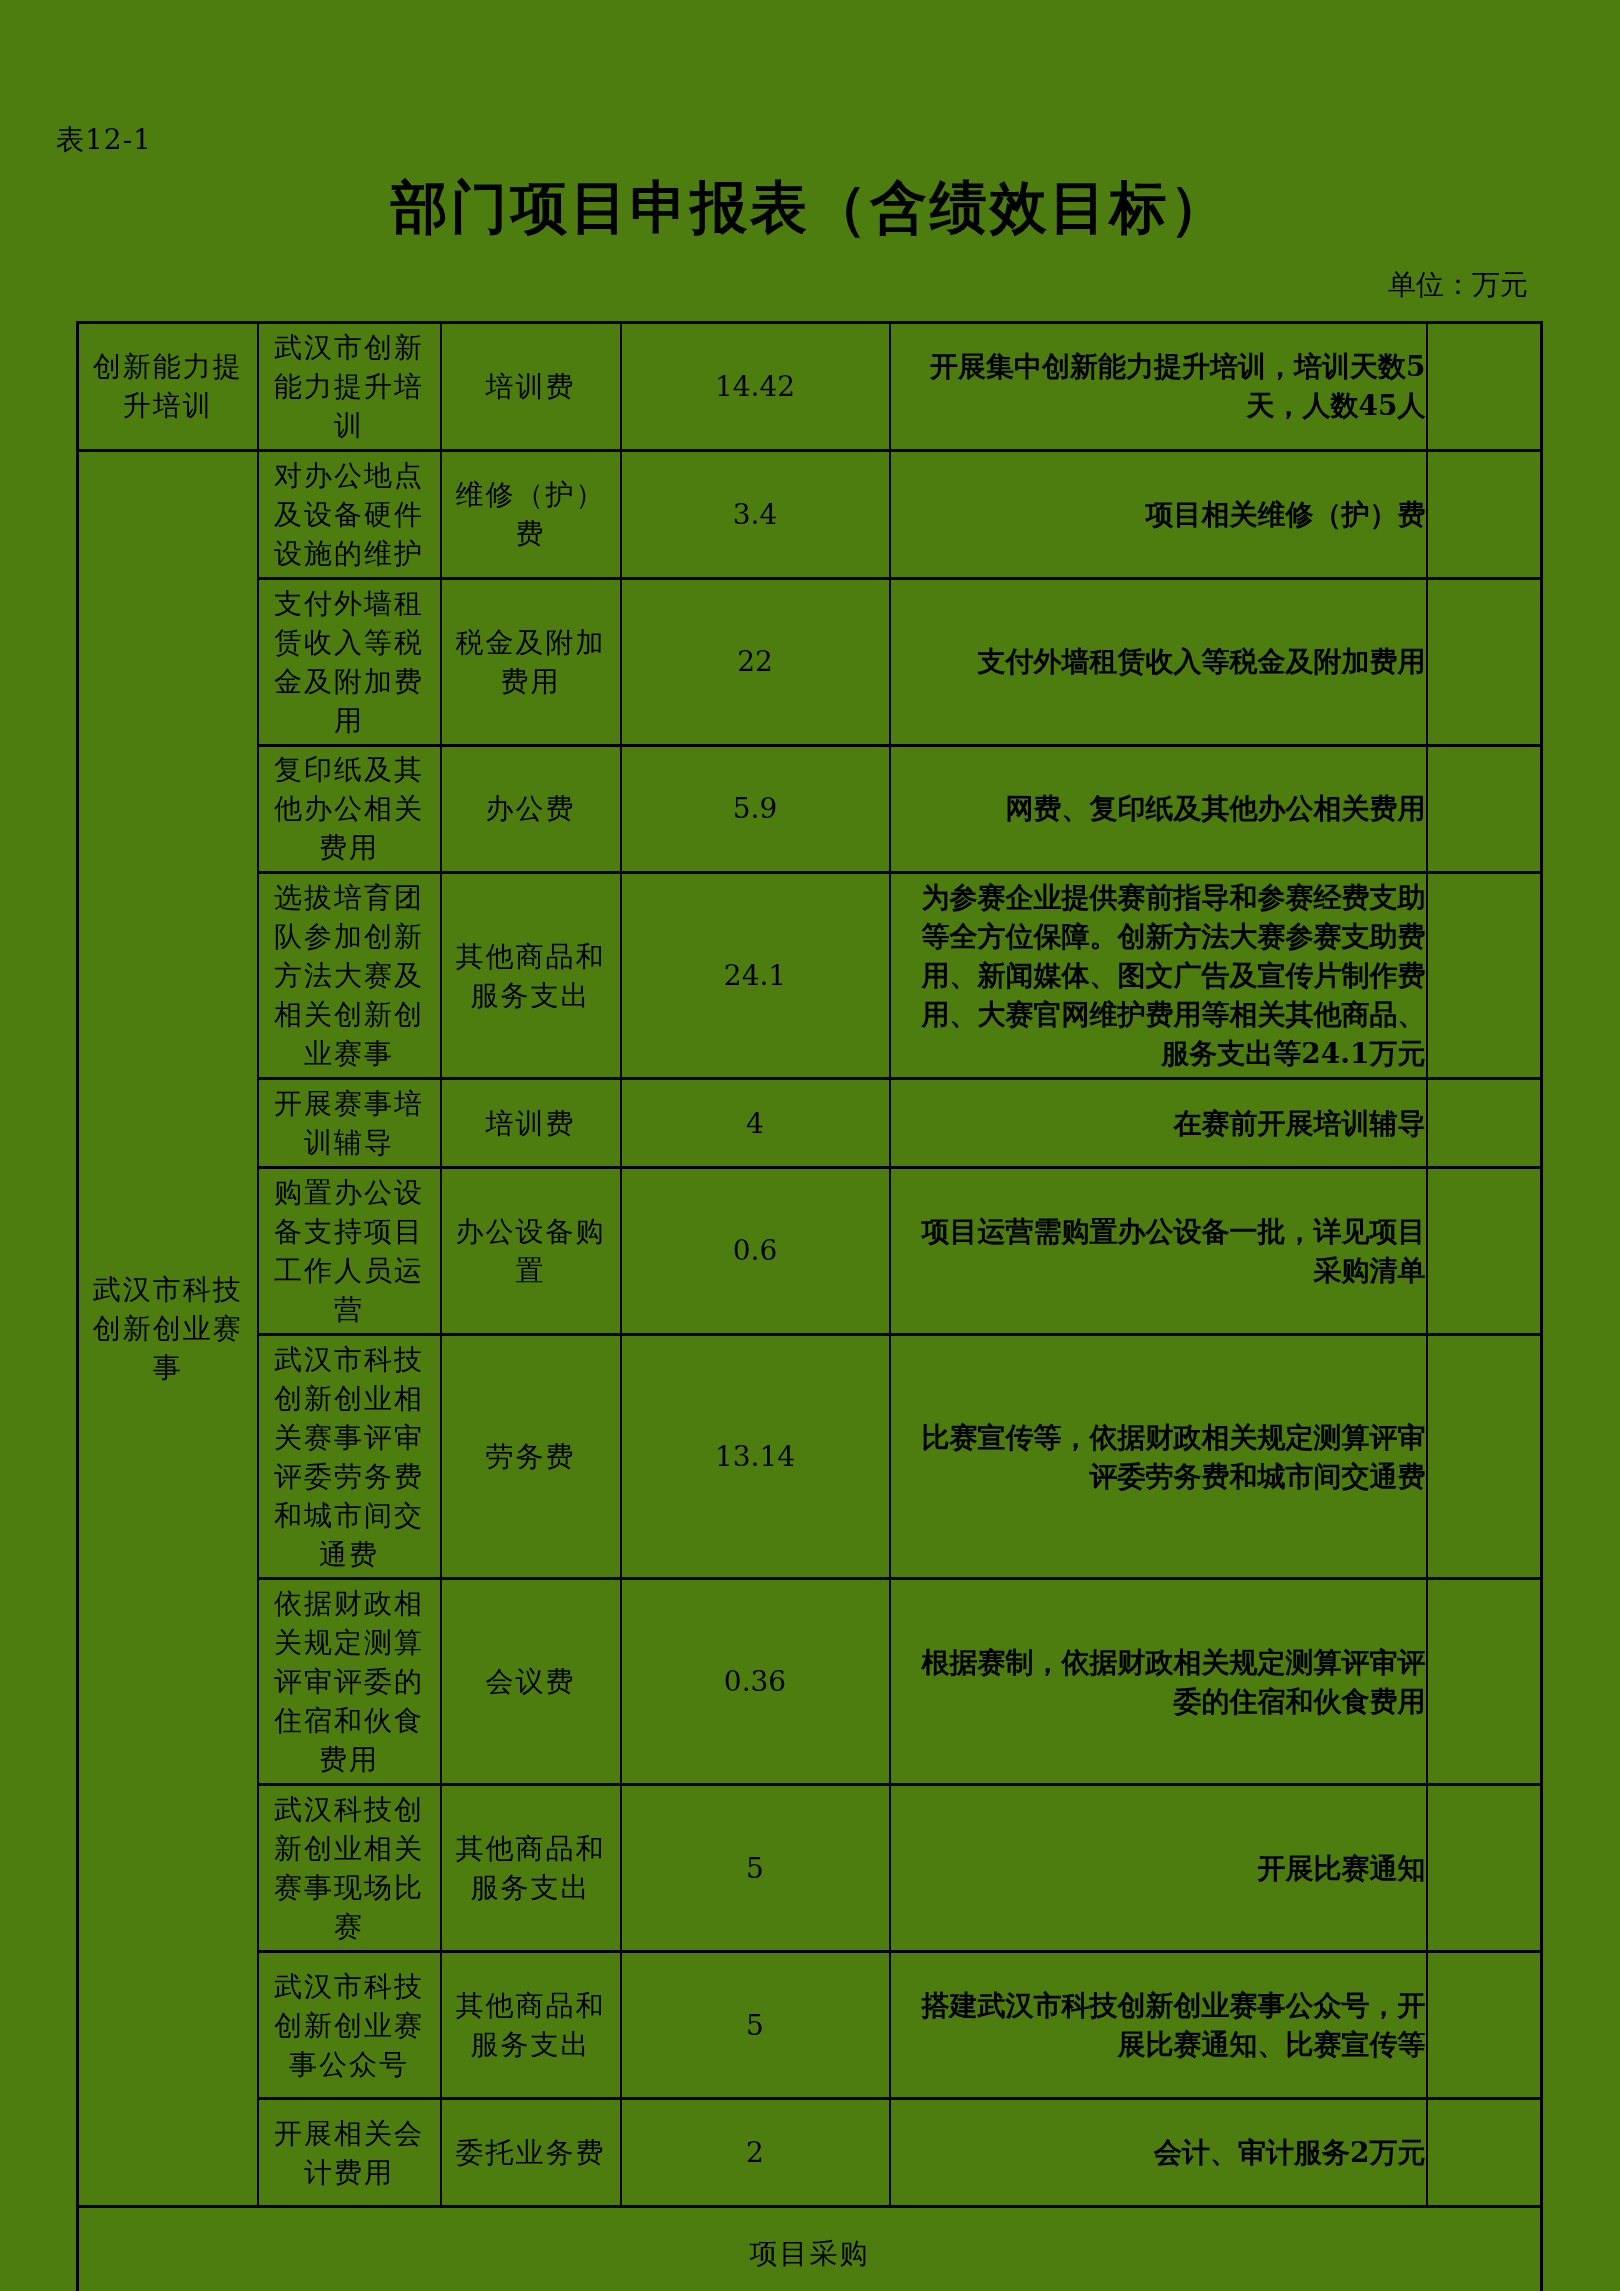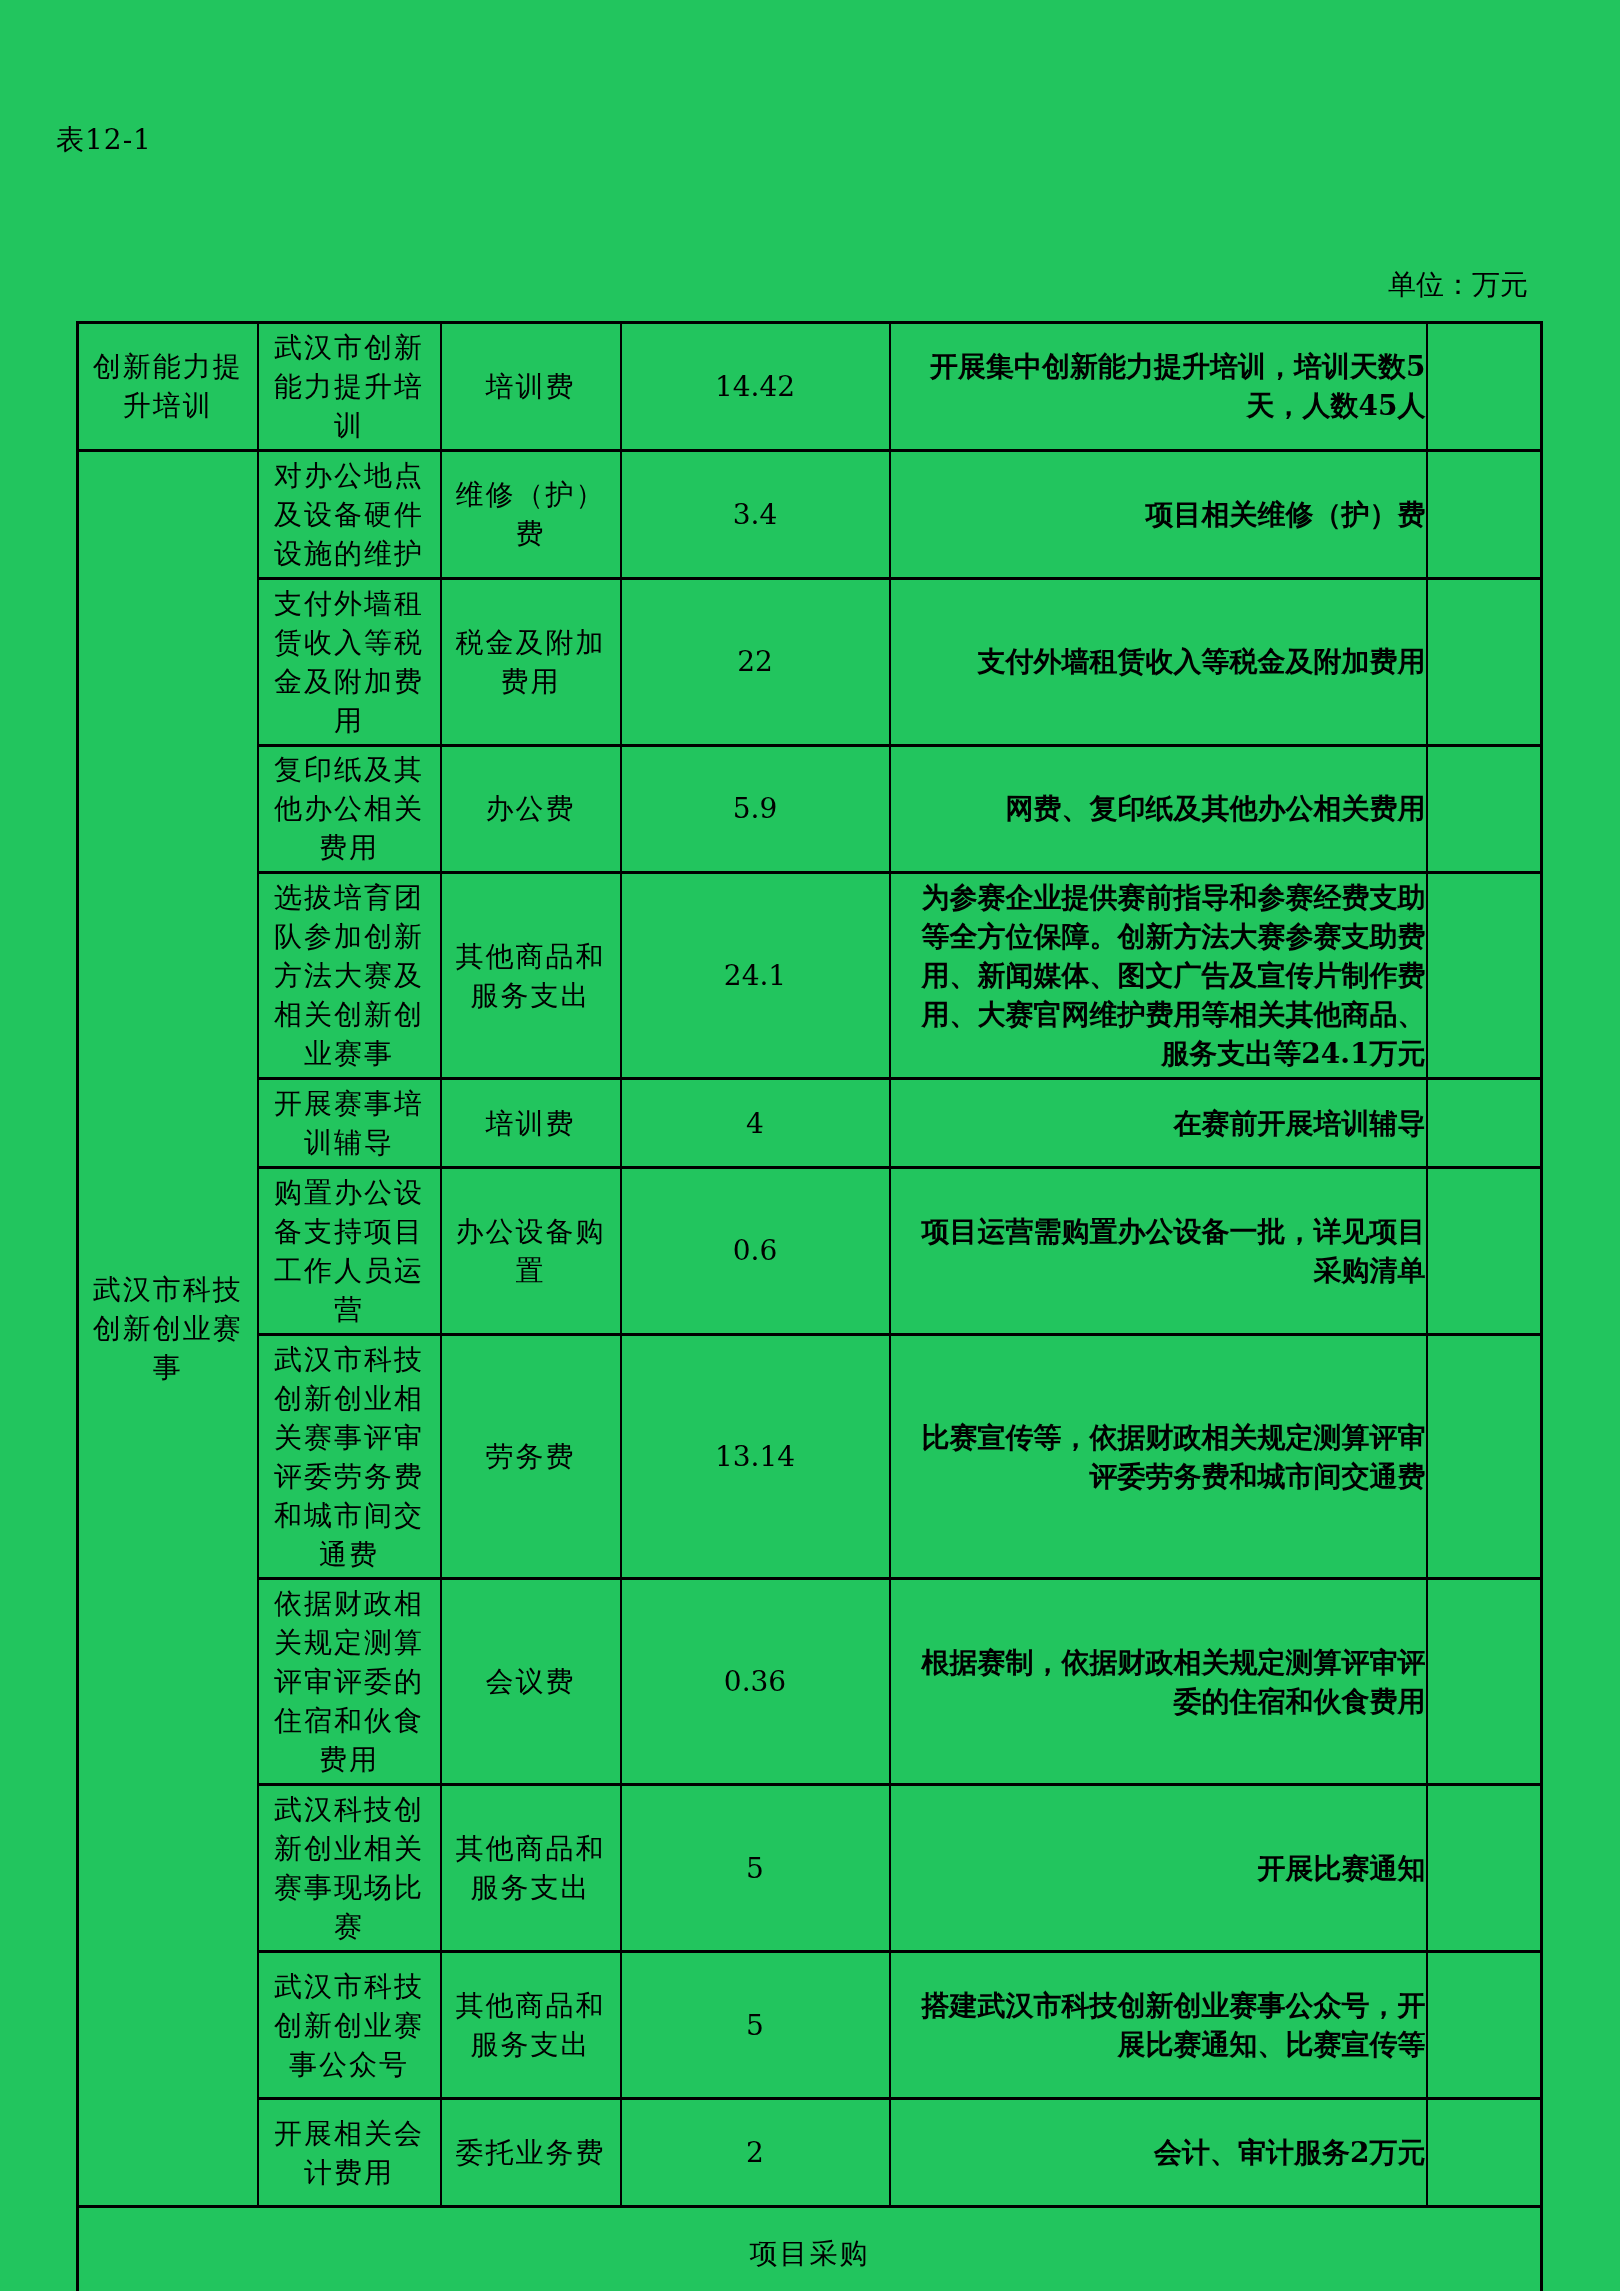--- a/index.html
+++ b/index.html
@@ -6,21 +6,21 @@
     margin: 0;
     padding: 0;
     background: #ffffff;
     color: #000000;
     font-family: "DejaVu Serif", "Liberation Serif", serif;
   }
   .page {
     position: relative;
     width: 1620px;
     height: 2292px;
-    background: #22c55e;
+    background: #4d7c0f;
     overflow: hidden;
   }
   .table-label {
     position: absolute;
     left: 56px;
     top: 123px;
     font-size: 28px;
     line-height: 33px;
     letter-spacing: 1px;
   }
@@ -85,20 +85,21 @@
     font-size: 27.4px;
   }
 </style>
 </head>
 <body>
 
 <div class="page">
 
   <div class="table-label">表12-1</div>
 
+  <div class="doc-title">部门项目申报表（含绩效目标）</div>
 
   <div class="unit-label">单位：万元</div>
 
   <table class="budget">
     <colgroup>
       <col style="width:180px">
       <col style="width:183px">
       <col style="width:180px">
       <col style="width:269px">
       <col style="width:537px">

